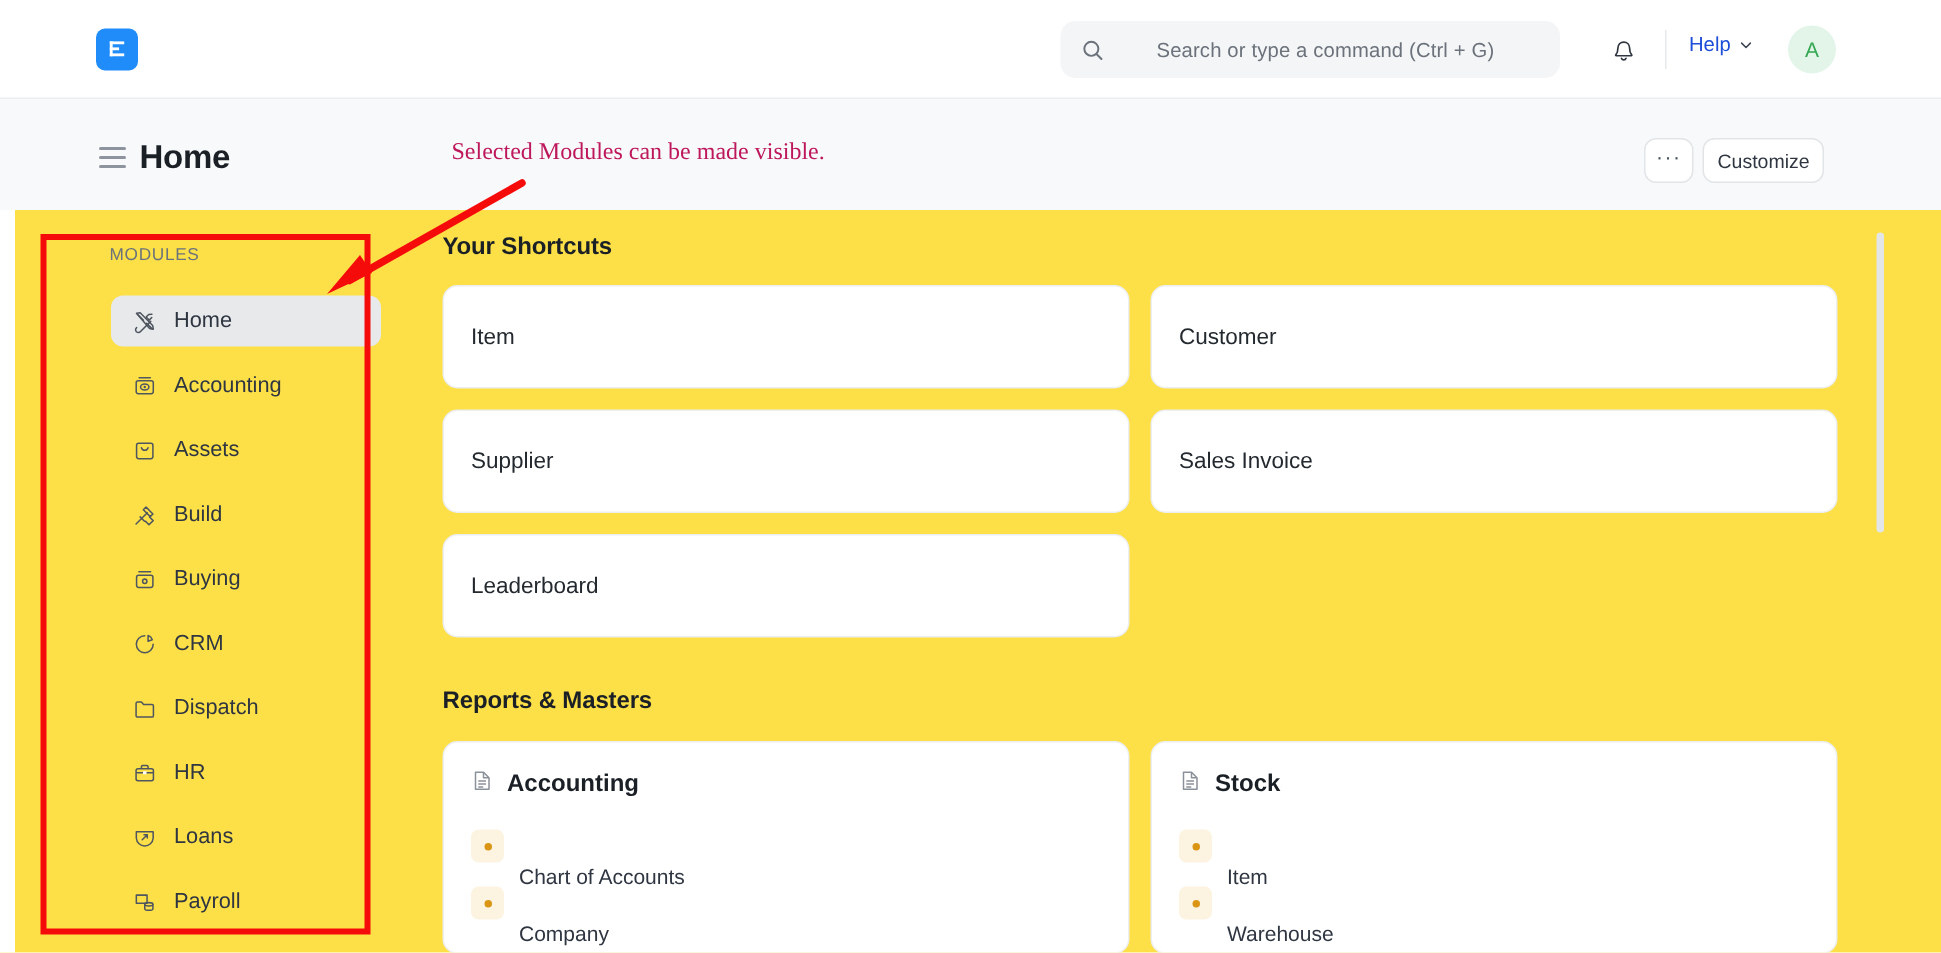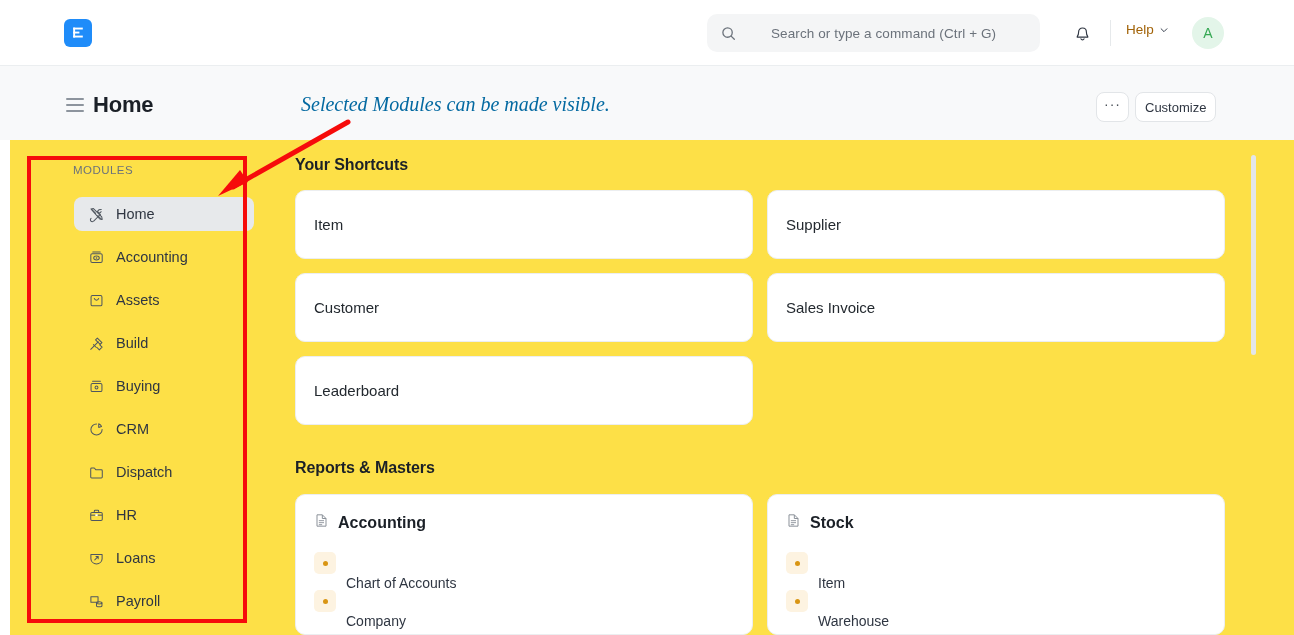--- a/index.html
+++ b/index.html
@@ -49,21 +49,21 @@
     display: flex; align-items: center; justify-content: center;
     cursor: pointer; border-radius: 6px;
   }
   .nav-divider {
     position: absolute; left: 1110px; top: 20px;
     width: 1px; height: 26px; background: #e6e9eb;
   }
   .help-btn {
     position: absolute; left: 1126px; top: 22px;
     display: flex; align-items: center; gap: 5px;
-    font-size: 13.5px; color: #a16207; cursor: pointer;
+    font-size: 13.5px; color: #1d4ed8; cursor: pointer;
   }
   .avatar {
     position: absolute; left: 1192px; top: 17px;
     width: 32px; height: 32px; border-radius: 50%;
     background: #e3f5e9;
     display: flex; align-items: center; justify-content: center;
     font-size: 14px; color: #34a853; cursor: pointer;
   }
 
   
@@ -150,23 +150,22 @@
   
   .anno-box {
     position: absolute; left: 27px; top: 156px;
     width: 220px; height: 467px;
     border: 4px solid #f60b0b;
     pointer-events: none;
   }
   .anno-text {
     position: absolute; left: 301px; top: 93px;
     font-family: "Liberation Serif", serif;
-    font-size: 20px; color: #0369a1;
+    font-size: 16px; color: #be185d;
     white-space: nowrap;
-    font-style: italic;
   }
   .anno-arrow {
     position: absolute; left: 200px; top: 108px;
     width: 170px; height: 100px;
     pointer-events: none;
   }
 
   
   .main {
     position: absolute; left: 285px; top: 0px;
@@ -419,24 +418,24 @@
 
     <div class="main">
 
       <div class="section-title" style="margin:16px 0 16px 0;">Your Shortcuts</div>
 
       <div class="shortcut-grid">
         <div class="shortcut-card">
           <span class="sc-label">Item</span>
         </div>
         <div class="shortcut-card">
+          <span class="sc-label">Customer</span>
+        </div>
+        <div class="shortcut-card">
           <span class="sc-label">Supplier</span>
-        </div>
-        <div class="shortcut-card">
-          <span class="sc-label">Customer</span>
         </div>
         <div class="shortcut-card">
           <span class="sc-label">Sales Invoice</span>
         </div>
         <div class="shortcut-card">
           <span class="sc-label">Leaderboard</span>
         </div>
       </div>
 
       <div class="section-title" style="margin:34px 0 17px 0;">Reports &amp; Masters</div>

